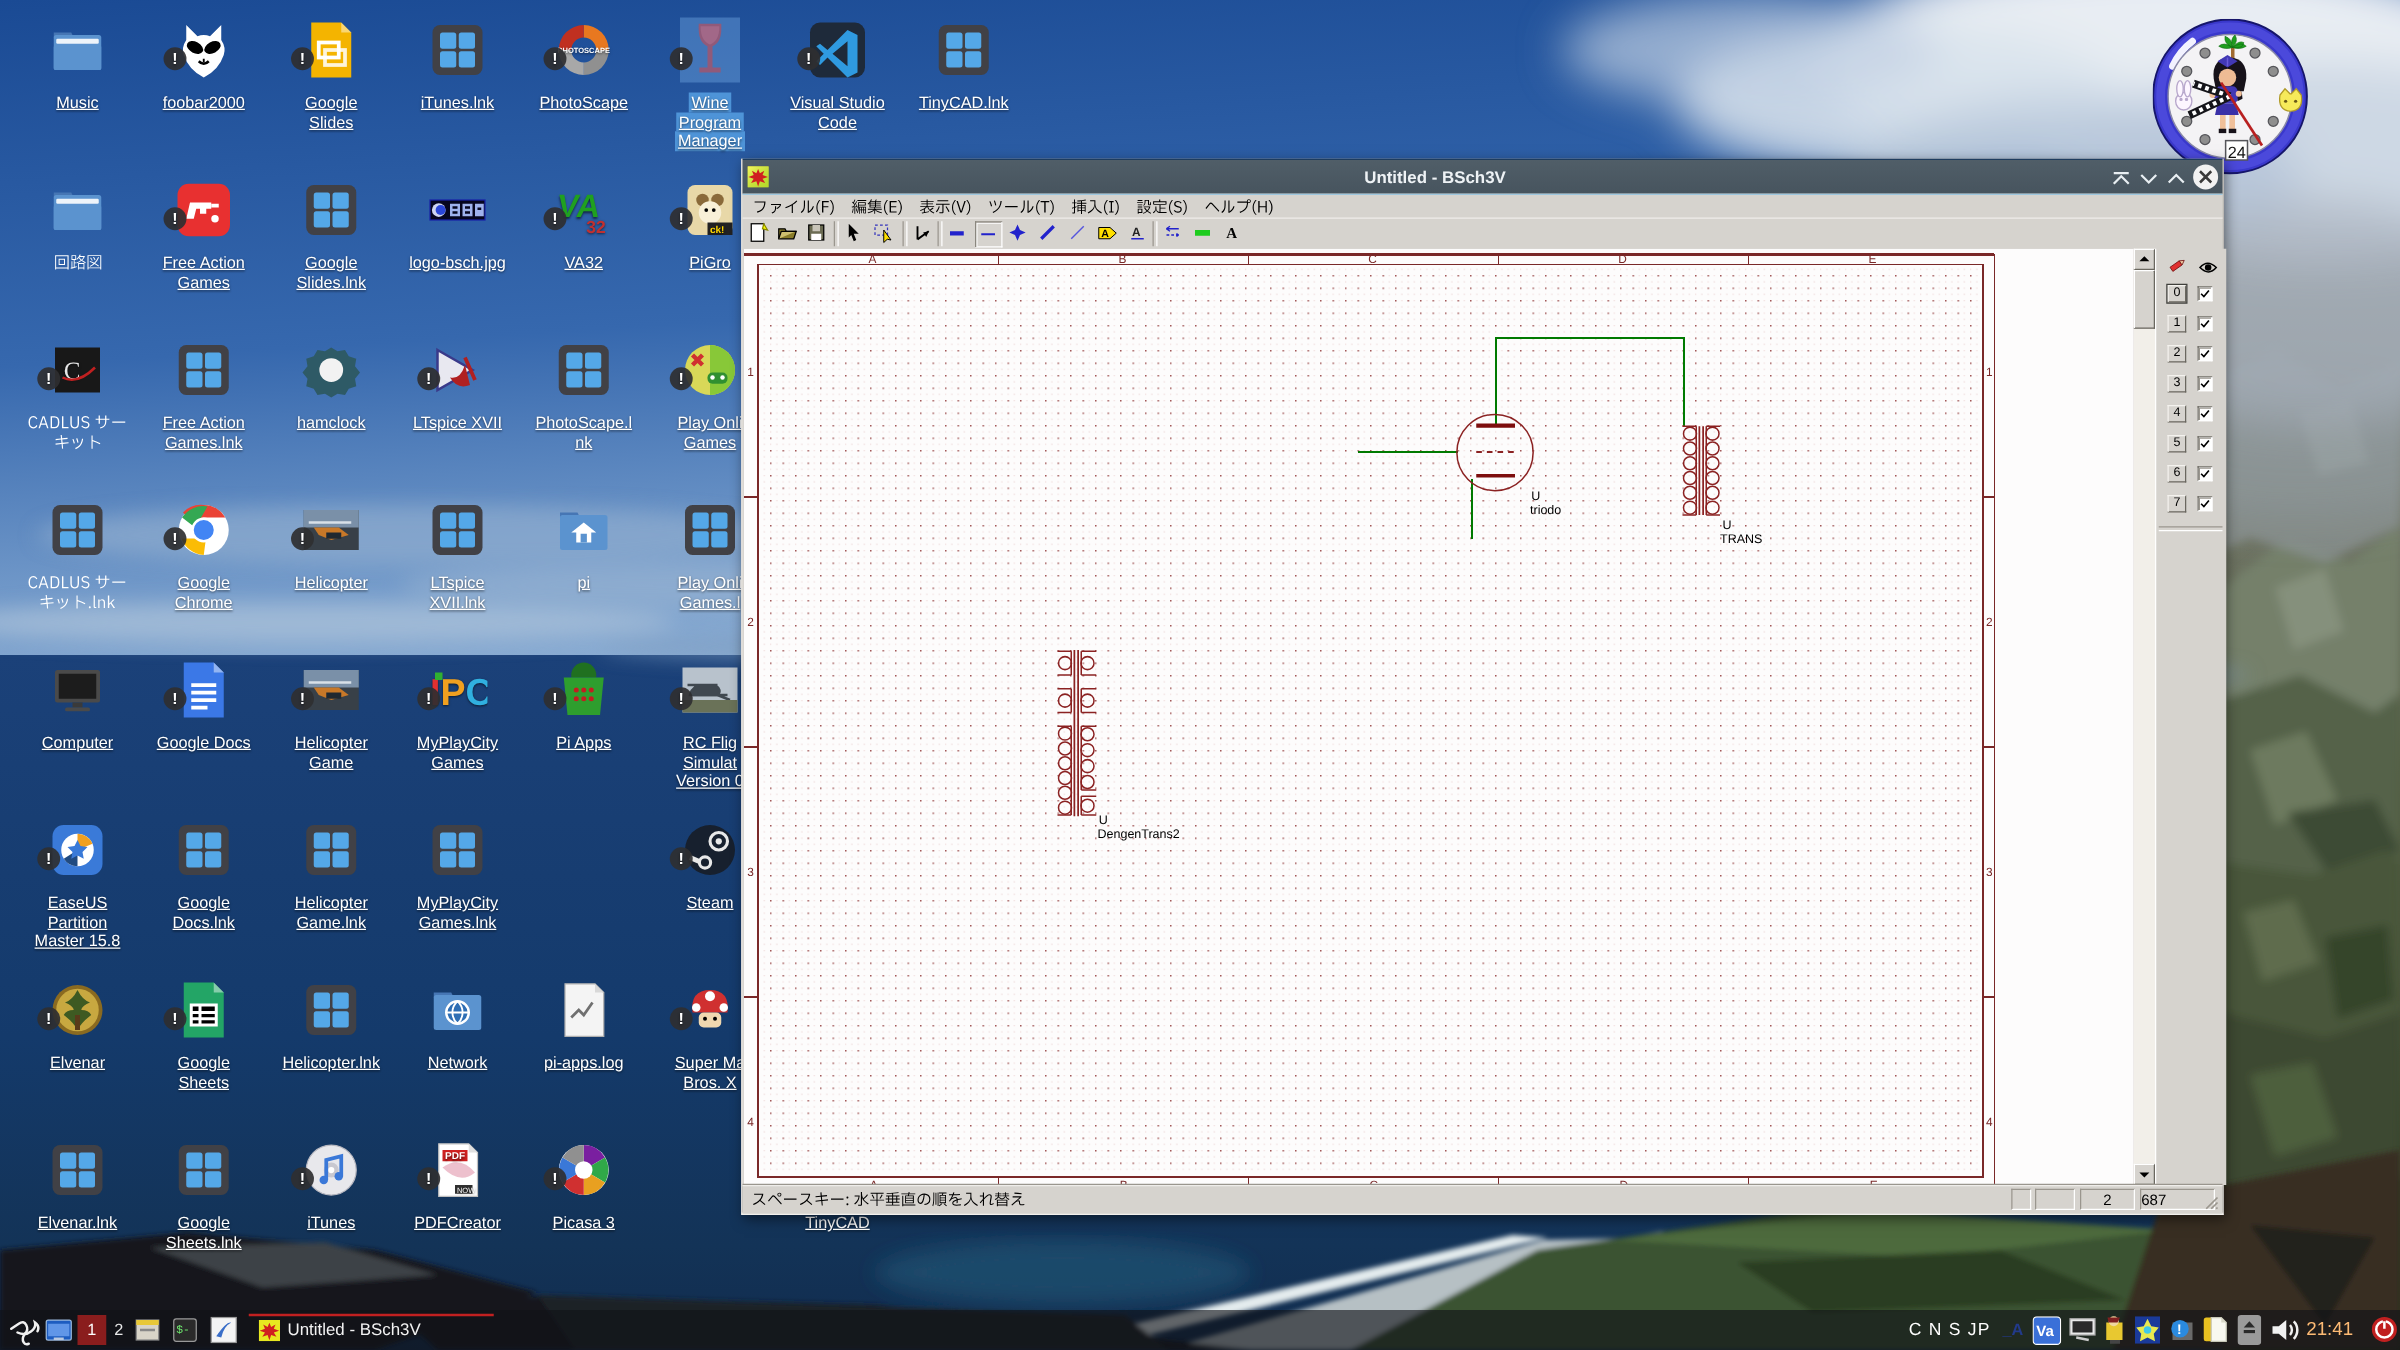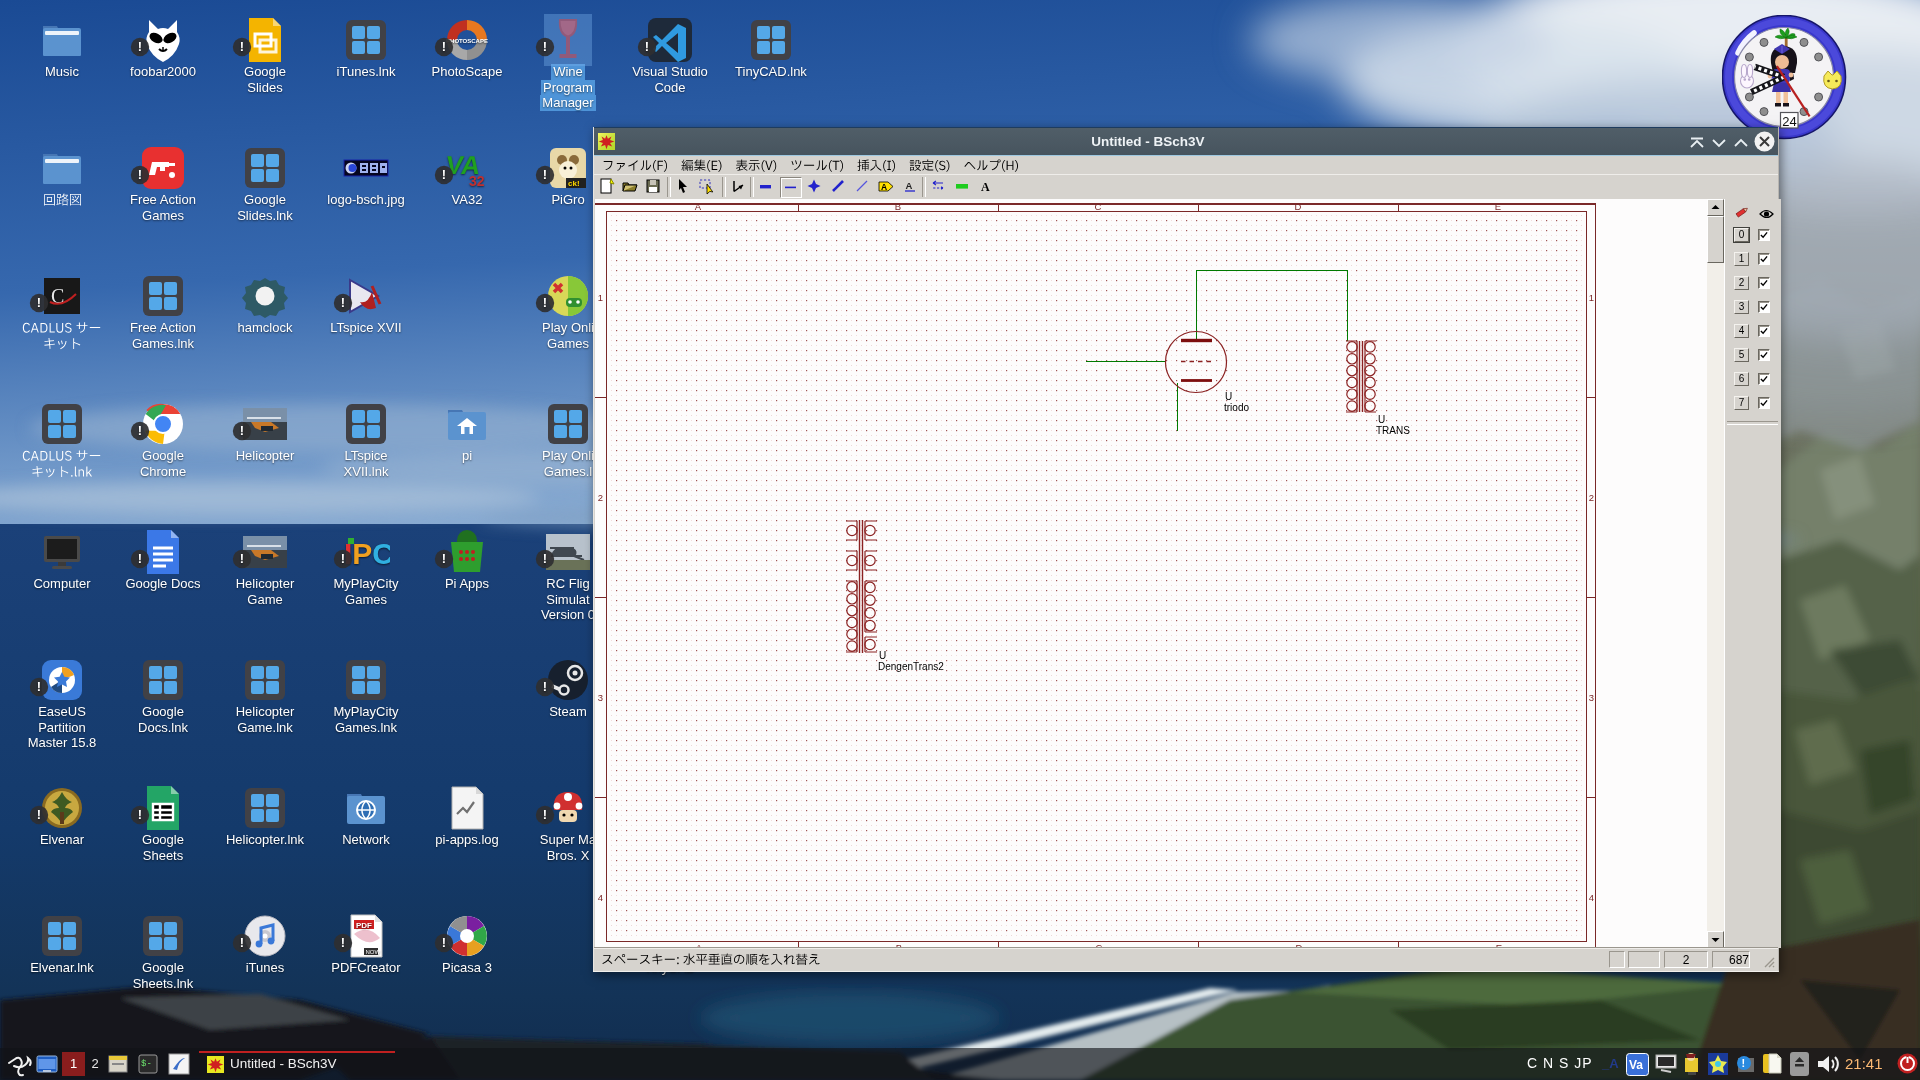--- a/index.html
+++ b/index.html
@@ -1,18 +1,18 @@
 <!DOCTYPE html>
 <html><head><meta charset="utf-8"><style>
 html,body{margin:0;padding:0;width:1920px;height:1080px;overflow:hidden;font-family:"Liberation Sans",sans-serif;}
 .abs{position:absolute;}
 #stage{position:absolute;inset:0;width:1920px;height:1080px;background:#2b5ca8;overflow:hidden;}
 .cell{position:absolute;width:100px;text-align:center;color:#fff;font-size:13px;line-height:15.5px;text-shadow:0 1px 2px rgba(0,0,0,.6);}
 .cell .ic{display:block;margin:0 auto;}
-.cell .lb{margin-top:0;}
+.cell .lb{margin-top:10px;text-decoration:underline;}
 .cell .ll{display:table;margin:0 auto;padding:0 2px;white-space:nowrap;}
 #win{position:absolute;left:593px;top:127px;width:1186px;height:845px;background:#d6d3ce;border-left:1px solid #e8e5e0;border-right:1px solid #b8b5b0;border-bottom:2px solid #f2f0ec;box-sizing:border-box;box-shadow:2px 3px 10px rgba(0,0,0,.5);}
 #titlebar{position:absolute;left:0;top:0;width:100%;height:27px;background:linear-gradient(#505e68,#47545e);border-top:1px solid #1e3c5e;}
 #menubar{position:absolute;left:0;top:28px;width:100%;height:19px;background:#d6d3ce;border-top:1px solid #9ec8e0;}
 #toolbar{position:absolute;left:0;top:47px;width:100%;height:25px;background:#d6d3ce;border-top:1px solid #efedea;}
 .tbi{position:absolute;top:2px;height:21px;box-sizing:border-box;padding:1px 2px;}
 .tsep{position:absolute;top:2px;height:20px;width:2px;border-left:1px solid #9a968e;border-right:1px solid #fff;}
 #statusbar{position:absolute;left:0;top:821px;width:100%;height:22px;background:#d6d3ce;border-top:1px solid #efedea;box-shadow:0 -1px 0 #9a968e;}
 .spanel{position:absolute;top:2px;height:17px;border:1px solid #9a968e;border-right-color:#fff;border-bottom-color:#fff;font-size:12px;line-height:17px;box-sizing:border-box;}
 .sbtn{position:absolute;left:0;width:17px;height:17px;background:#d6d3ce;border:1px solid #fff;border-right-color:#6a675f;border-bottom-color:#6a675f;box-sizing:border-box;display:flex;align-items:center;justify-content:center;}
@@ -555,20 +555,29 @@
       <svg class="ic" width="48" height="48">
         <use href="#ltspice" x="0" y="0" width="48" height="48"></use>
       </svg>
       <svg class="abs" style="left:16px;top:20px" width="22" height="22" viewBox="0 0 48 48">
         <use href="#badge" x="0" y="0" width="48" height="48"></use>
       </svg>
       <div class="lb">
         <div class="ll" style="">LTspice XVII</div>
       </div>
     </div>
+    <div class="cell" style="left:417px;top:272px">
+      <svg class="ic" width="48" height="48">
+        <use href="#grid" x="0" y="0" width="48" height="48"></use>
+      </svg>
+      <div class="lb">
+        <div class="ll" style="">PhotoScape.l</div>
+        <div class="ll" style="">nk</div>
+      </div>
+    </div>
     <div class="cell" style="left:518px;top:272px">
       <svg class="ic" width="48" height="48">
         <use href="#playog" x="0" y="0" width="48" height="48"></use>
       </svg>
       <svg class="abs" style="left:16px;top:20px" width="22" height="22" viewBox="0 0 48 48">
         <use href="#badge" x="0" y="0" width="48" height="48"></use>
       </svg>
       <div class="lb">
         <div class="ll" style="">Play Onli</div>
         <div class="ll" style="">Games</div>
@@ -1205,21 +1214,21 @@
         </div>
         <div style="position:absolute;left:2px;top:222px;width:51px;height:2px;border-top:1px solid #9a968e;border-bottom:1px solid #fff"></div>
       </div>
       <div id="statusbar">
         <svg class="abs" style="left:7px;top:3px" width="260" height="17" viewBox="0 0 260 17">
           <path transform="translate(0,12)" d="M10.7 -0.1Q8.9 -1.9 6.9 -3.3Q5.9 -2.3 4.7 -1.4Q3.4 -0.6 1.9 -0.0L1.4 -0.8Q4.4 -2.0 6.2 -3.9Q8.1 -5.8 8.6 -8.2H2.3V-9.0H9.6Q9.6 -8.5 9.5 -7.8Q9.0 -5.7 7.5 -3.9Q9.5 -2.5 11.3 -0.7Z M20.9 -8.4Q20.9 -9.1 21.4 -9.5Q21.8 -9.9 22.5 -9.9Q23.2 -9.9 23.7 -9.5Q24.1 -9.1 24.1 -8.4Q24.1 -7.7 23.7 -7.3Q23.2 -6.9 22.5 -6.9Q21.8 -6.9 21.4 -7.3Q20.9 -7.7 20.9 -8.4ZM23.4 -8.3V-8.5Q23.4 -8.8 23.2 -9.1Q23.0 -9.3 22.5 -9.3Q22.1 -9.3 21.8 -9.1Q21.6 -8.9 21.6 -8.5V-8.3Q21.6 -7.9 21.8 -7.7Q22.1 -7.5 22.5 -7.5Q23.0 -7.5 23.2 -7.7Q23.4 -7.9 23.4 -8.3ZM18.4 -6.5Q18.0 -6.9 17.7 -6.9Q17.4 -6.9 17.0 -6.5L14.1 -2.8L13.4 -3.5L16.4 -7.1Q16.7 -7.5 17.0 -7.7Q17.3 -7.9 17.6 -7.9Q18.0 -7.9 18.3 -7.7Q18.6 -7.5 18.9 -7.2L24.4 -1.3L23.9 -0.5Z M36.2 -4.3H26.2V-5.2H36.2Z M48.2 -0.1Q46.4 -1.9 44.4 -3.3Q43.4 -2.3 42.1 -1.4Q40.9 -0.6 39.4 -0.0L38.9 -0.8Q41.9 -2.0 43.7 -3.9Q45.6 -5.8 46.1 -8.2H39.8V-9.0H47.1Q47.1 -8.5 47.0 -7.8Q46.5 -5.7 45.0 -3.9Q47.0 -2.5 48.8 -0.7Z M61.4 -4.6 61.4 -3.7 56.9 -3.2 57.2 0.3 56.4 0.4 56.0 -3.2 51.5 -2.7 51.4 -3.5 55.9 -4.0 55.6 -6.6 51.5 -6.2 51.4 -7.0 55.5 -7.5 55.3 -10.1 56.2 -10.2 56.4 -7.6 60.6 -8.0 60.7 -7.1 56.5 -6.7 56.8 -4.1Z M73.8 -4.3H63.8V-5.2H73.8Z M76.2 -6.0V-6.2Q76.2 -6.5 76.3 -6.7Q76.5 -6.9 76.9 -6.9Q77.3 -6.9 77.5 -6.7Q77.7 -6.5 77.7 -6.2V-6.0Q77.7 -5.7 77.5 -5.5Q77.3 -5.3 76.9 -5.3Q76.5 -5.3 76.3 -5.5Q76.2 -5.7 76.2 -6.0ZM76.2 -0.6V-0.7Q76.2 -1.1 76.3 -1.3Q76.5 -1.5 76.9 -1.5Q77.3 -1.5 77.5 -1.3Q77.7 -1.1 77.7 -0.7V-0.6Q77.7 -0.2 77.5 -0.0Q77.3 0.2 76.9 0.2Q76.5 0.2 76.3 -0.0Q76.2 -0.2 76.2 -0.6Z M93.9 -1.2 93.4 -0.5Q91.9 -1.5 91.0 -2.4Q90.0 -3.2 89.4 -4.1Q88.8 -5.1 88.6 -6.3H88.6V-0.4Q88.6 0.1 88.3 0.3Q88.1 0.6 87.6 0.6H85.6L85.4 -0.2H87.7V-10.4H88.6V-9.2Q88.6 -7.0 89.5 -5.4Q90.4 -6.0 91.2 -6.8Q92.0 -7.6 92.7 -8.6L93.3 -8.0Q92.7 -7.1 91.8 -6.2Q90.9 -5.4 90.0 -4.7Q90.6 -3.8 91.6 -2.9Q92.5 -2.1 93.9 -1.2ZM86.7 -7.7V-7.0Q86.5 -5.1 85.6 -3.5Q84.8 -2.0 83.0 -0.5L82.4 -1.2Q84.0 -2.4 84.8 -3.8Q85.6 -5.2 85.9 -6.9H82.7V-7.7Z M101.0 -4.3H106.3V-3.6H101.0V0.8H100.2V-3.6H95.1V-4.3H100.2V-9.0H95.5V-9.8H105.9V-9.0H101.0ZM102.5 -5.4Q103.0 -6.0 103.5 -6.9Q104.0 -7.7 104.3 -8.4L105.1 -8.0Q104.7 -7.3 104.2 -6.4Q103.7 -5.6 103.2 -5.0ZM97.0 -8.4Q97.4 -7.8 97.8 -7.0Q98.3 -6.2 98.6 -5.4L97.9 -5.1Q97.6 -5.8 97.1 -6.6Q96.6 -7.5 96.3 -8.0Z M118.8 -4.5H116.8V-2.6H118.5V-1.9H113.5V-0.3H118.7V0.4H107.6V-0.3H112.7V-1.9H107.9V-2.6H109.5V-4.5H107.5V-5.2H109.5V-6.9H107.9V-7.6H112.7V-9.1Q110.7 -9.0 108.4 -9.0L108.2 -9.7Q111.5 -9.8 113.8 -9.9Q116.0 -10.0 117.7 -10.3L118.0 -9.6Q116.2 -9.3 113.5 -9.2V-7.6H118.5V-6.9H116.8V-5.2H118.8ZM112.7 -6.9H110.3V-5.2H112.7ZM116.0 -5.2V-6.9H113.5V-5.2ZM110.3 -4.5V-2.6H112.7V-4.5ZM113.5 -2.6H116.0V-4.5H113.5Z M125.3 -7.6Q125.4 -8.0 125.6 -8.7H120.1V-9.3H125.7Q125.8 -9.9 125.9 -10.5L126.7 -10.4Q126.5 -9.7 126.5 -9.3H131.2V-8.7H126.3Q126.2 -8.1 126.0 -7.6H130.1V-1.4H123.1V-7.6ZM121.6 -7.4V-0.4H131.3V0.3H121.6V1.0H120.8V-7.4ZM123.8 -5.8H129.3V-7.0H123.8ZM129.3 -5.2H123.8V-3.9H129.3ZM123.8 -3.3V-2.1H129.3V-3.3Z M143.3 -4.7Q143.3 -2.7 142.1 -1.5Q140.9 -0.3 138.7 0.0L138.4 -0.9Q140.5 -1.1 141.4 -2.0Q142.4 -3.0 142.4 -4.7Q142.4 -6.2 141.4 -7.2Q140.5 -8.2 138.8 -8.3Q138.4 -4.5 137.6 -2.7Q136.8 -0.9 135.5 -0.9Q134.8 -0.9 134.3 -1.2Q133.7 -1.6 133.4 -2.3Q133.0 -3.0 133.0 -4.0Q133.0 -5.5 133.7 -6.7Q134.4 -7.9 135.6 -8.5Q136.8 -9.2 138.4 -9.2Q139.8 -9.2 140.9 -8.6Q142.1 -8.1 142.7 -7.0Q143.3 -6.0 143.3 -4.7ZM137.9 -8.3Q136.8 -8.3 135.9 -7.7Q134.9 -7.1 134.4 -6.2Q133.9 -5.2 133.9 -4.0Q133.9 -3.3 134.1 -2.8Q134.3 -2.3 134.7 -2.0Q135.0 -1.8 135.4 -1.8Q136.2 -1.8 136.9 -3.4Q137.6 -5.0 137.9 -8.3Z M145.7 -10.1H146.4V-6.4Q146.4 -3.7 146.2 -2.1Q146.0 -0.4 145.5 0.9L144.9 0.3Q145.4 -0.8 145.5 -2.4Q145.7 -3.9 145.7 -6.5ZM149.8 0.8H149.1V-10.1H149.8ZM152.4 -8.0Q152.7 -8.6 152.9 -9.3H150.2V-10.0H156.2V-9.3H153.7Q153.4 -8.5 153.2 -8.0H155.8V-1.5H150.7V-8.0ZM148.1 -0.3H147.4V-9.8H148.1ZM151.4 -6.1H155.1V-7.4H151.4ZM155.1 -5.5H151.4V-4.2H155.1ZM151.4 -3.6V-2.2H155.1V-3.6ZM154.4 -1.2Q155.6 -0.4 156.5 0.4L156.0 1.0Q155.6 0.5 155.0 0.1Q154.4 -0.4 153.9 -0.8ZM150.0 0.4Q151.3 -0.3 152.1 -1.2L152.7 -0.8Q151.7 0.3 150.4 1.0Z M167.7 -0.6 167.8 0.2Q166.9 0.3 165.9 0.4Q165.0 0.5 164.2 0.5Q162.5 0.5 161.6 -0.0Q160.8 -0.5 160.8 -1.6Q160.8 -2.5 161.6 -3.2Q162.4 -4.0 164.3 -4.5Q164.2 -5.2 163.9 -5.4Q163.6 -5.7 163.0 -5.7Q161.8 -5.7 160.1 -4.4Q159.8 -4.1 159.6 -3.8Q159.3 -3.5 158.8 -2.8L158.1 -3.2Q159.0 -4.4 159.6 -5.5Q160.3 -6.6 160.8 -7.8Q159.4 -7.8 158.2 -7.9L158.2 -8.7Q159.6 -8.6 161.1 -8.6Q161.4 -9.5 161.7 -10.2L162.5 -10.0Q162.4 -9.7 162.3 -9.4Q162.2 -9.2 162.2 -9.0Q162.1 -8.8 162.0 -8.6Q164.7 -8.7 166.9 -8.9L167.0 -8.1Q164.4 -7.9 161.7 -7.8Q161.0 -6.2 160.3 -5.0L160.3 -5.0Q160.9 -5.7 161.7 -6.1Q162.5 -6.5 163.3 -6.5Q164.0 -6.5 164.5 -6.1Q165.0 -5.6 165.1 -4.8Q166.4 -5.2 168.3 -5.5L168.4 -4.7Q166.5 -4.4 165.2 -4.0Q165.2 -2.5 165.1 -1.6L164.2 -1.5Q164.3 -2.6 164.3 -3.7Q162.9 -3.2 162.3 -2.7Q161.6 -2.2 161.6 -1.6Q161.6 -0.9 162.2 -0.6Q162.8 -0.3 164.2 -0.3Q165.8 -0.3 167.7 -0.6Z M176.1 -7.1Q176.1 -5.6 176.6 -4.5Q177.1 -3.3 178.2 -2.2Q179.3 -1.2 181.3 0.0L180.8 0.8Q179.0 -0.3 178.0 -1.3Q176.9 -2.3 176.4 -3.3Q175.8 -4.3 175.7 -5.5H175.7Q175.6 -4.3 175.0 -3.3Q174.5 -2.3 173.4 -1.3Q172.4 -0.3 170.6 0.8L170.1 0.0Q172.1 -1.2 173.2 -2.2Q174.3 -3.3 174.8 -4.5Q175.3 -5.6 175.3 -7.1V-9.0H171.9V-9.8H176.1Z M194.0 -0.8Q192.7 -0.0 191.9 -0.0Q191.3 -0.0 191.0 -0.3Q190.7 -0.7 190.7 -1.2Q190.7 -1.5 190.8 -2.2Q190.9 -3.0 191.0 -3.8Q191.5 -6.3 191.5 -6.8Q191.5 -7.8 190.5 -7.8Q189.8 -7.8 188.7 -6.9Q187.6 -6.1 186.2 -4.5V0.5H185.3V-3.6Q184.9 -3.1 183.8 -1.9L183.4 -1.4L182.8 -2.1Q184.1 -3.5 185.3 -4.9V-6.8H182.9V-7.7H185.3V-10.1H186.2V-5.7Q187.5 -7.2 188.6 -7.9Q189.6 -8.6 190.6 -8.6Q191.4 -8.6 191.9 -8.2Q192.4 -7.7 192.4 -6.9Q192.4 -6.3 191.9 -3.7Q191.8 -3.0 191.7 -2.3Q191.6 -1.6 191.6 -1.4Q191.6 -1.1 191.7 -1.0Q191.8 -0.9 192.1 -0.9Q192.5 -0.9 193.8 -1.6Z M203.9 -7.0Q204.1 -6.3 204.7 -5.8Q205.2 -5.4 206.5 -4.8L206.1 -4.1Q205.2 -4.6 204.6 -5.0Q204.1 -5.4 203.8 -5.8Q203.6 -6.2 203.5 -6.8H203.4Q203.3 -6.3 203.1 -5.9Q202.8 -5.6 202.3 -5.2Q201.8 -4.9 200.9 -4.5L200.6 -5.1L200.2 -4.5L197.9 -5.8Q197.8 -5.9 197.7 -5.9Q197.7 -5.9 197.6 -5.8Q197.6 -5.8 197.6 -5.8Q197.2 -5.3 196.7 -4.9Q196.1 -4.5 195.2 -4.1L194.8 -4.8Q196.1 -5.3 196.6 -5.8Q197.2 -6.3 197.4 -7.0H195.0V-7.6H197.5Q197.5 -7.8 197.5 -8.1V-8.7H195.3V-9.3H197.5V-10.3H198.2V-9.3H200.2V-8.7H198.2V-8.1Q198.2 -7.8 198.2 -7.6H200.4V-7.0H198.2Q198.1 -6.6 197.9 -6.2L197.9 -6.1L198.1 -6.3Q198.2 -6.4 198.3 -6.4Q198.3 -6.4 198.5 -6.3L200.6 -5.2Q201.7 -5.6 202.2 -6.0Q202.8 -6.4 203.0 -7.0H200.8V-7.6H203.1V-7.8V-8.7H200.9V-9.3H203.1V-10.3H203.8V-9.3H206.0V-8.7H203.8V-7.8V-7.6H206.3V-7.0ZM197.3 1.0H196.5V-4.2H204.9V1.0H204.1V0.3H197.3ZM204.1 -2.3V-3.6H197.3V-2.3ZM197.3 -1.7V-0.4H204.1V-1.7Z M216.2 -8.6Q213.4 -9.0 210.5 -9.1L210.6 -10.0Q213.4 -9.8 216.3 -9.4ZM218.5 -0.1Q217.4 0.2 216.2 0.2Q215.2 0.2 214.7 -0.3Q214.2 -0.8 214.2 -1.9Q214.2 -2.6 214.0 -2.9Q213.8 -3.1 213.4 -3.1Q212.7 -3.1 211.7 -2.3Q211.2 -1.9 209.9 -0.7L208.7 0.4L208.1 -0.3L214.7 -6.1H209.1V-7.0H216.1V-6.2L212.8 -3.4L212.9 -3.3Q213.2 -3.5 213.5 -3.6Q213.9 -3.8 214.1 -3.8Q214.5 -3.8 214.8 -3.4Q215.0 -3.1 215.0 -2.3Q215.0 -1.6 215.1 -1.2Q215.2 -0.9 215.5 -0.7Q215.8 -0.6 216.4 -0.6Q217.3 -0.6 218.4 -0.9Z" fill="#000"></path>
         </svg>
         <div class="spanel" style="left:1015px;width:16px"></div>
         <div class="spanel" style="left:1034px;width:32px"></div>
         <div class="spanel" style="left:1070px;width:44px;text-align:center">2</div>
-        <div class="spanel" style="left:1118px;width:38px;text-align:right">687</div>
+        <div class="spanel" style="left:1118px;width:60px;text-align:left">687</div>
         <svg class="abs" style="right:3px;top:8px" width="11" height="11" viewBox="0 0 11 11">
           <g stroke="#9a968e" stroke-width="1.4">
             <path d="M10,1 L1,10 M10,5 L5,10 M10,9 L9,10"></path>
           </g>
         </svg>
       </div>
     </div>
 <div id="bar">
       <svg class="abs" style="left:6px;top:5px" width="26" height="24" viewBox="0 0 26 24">
         <g fill="none" stroke="#f0f0f0" stroke-width="2" stroke-linecap="round">

